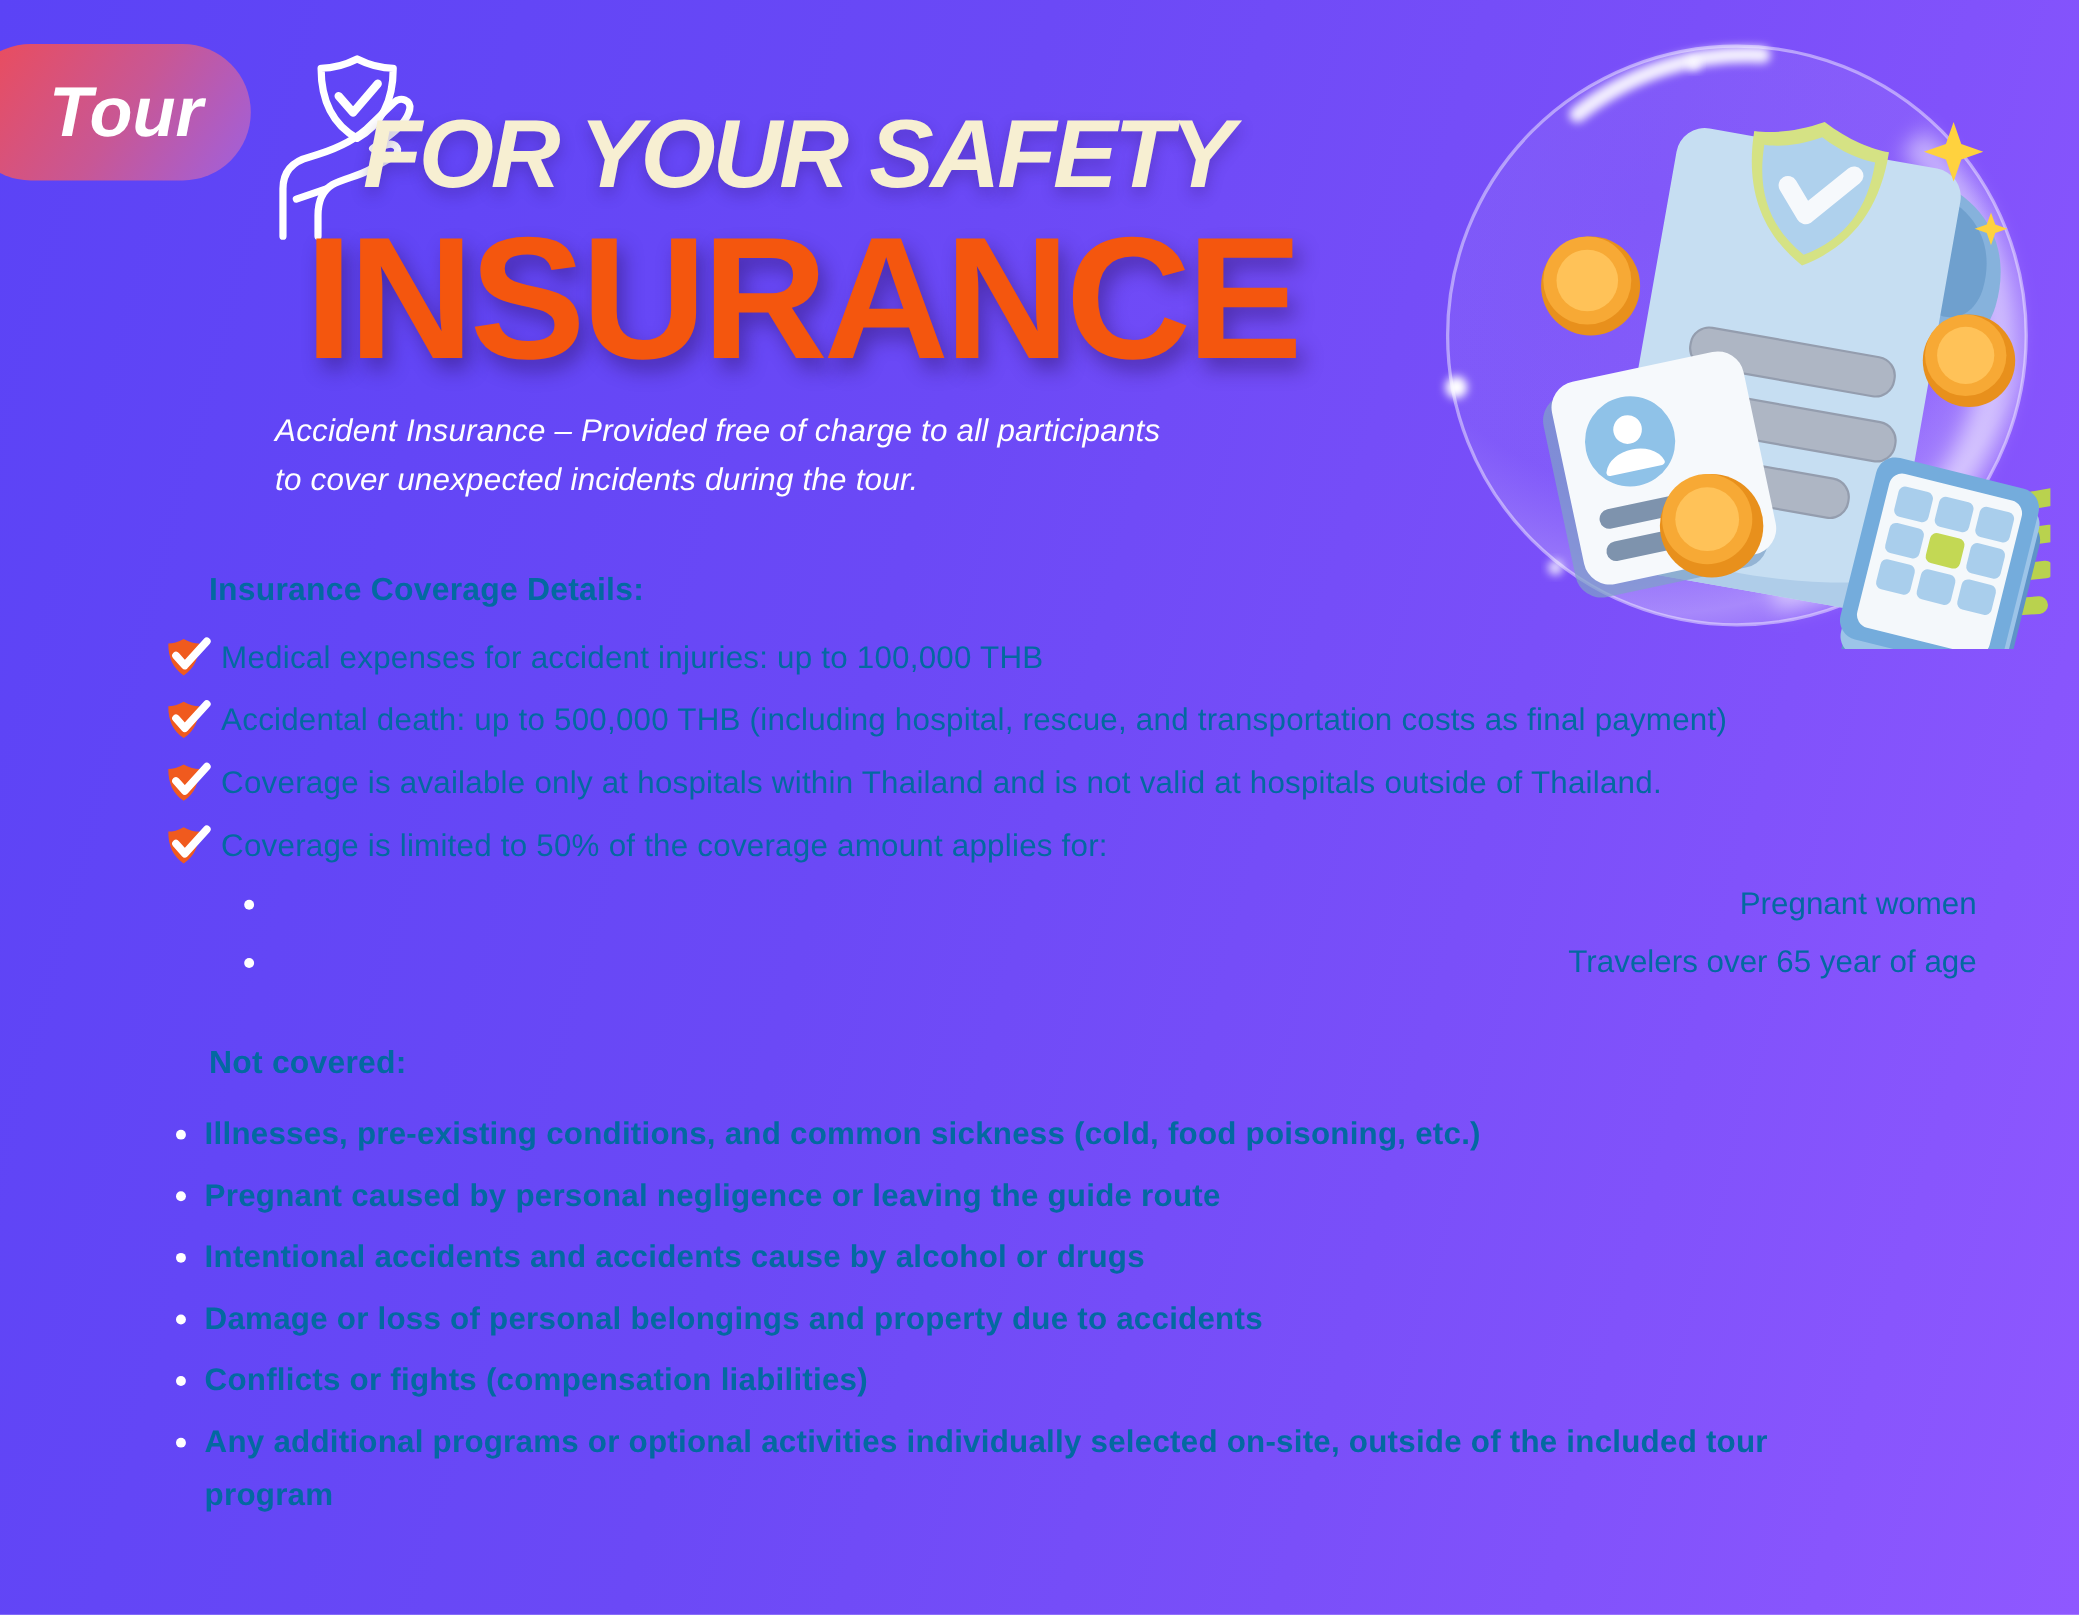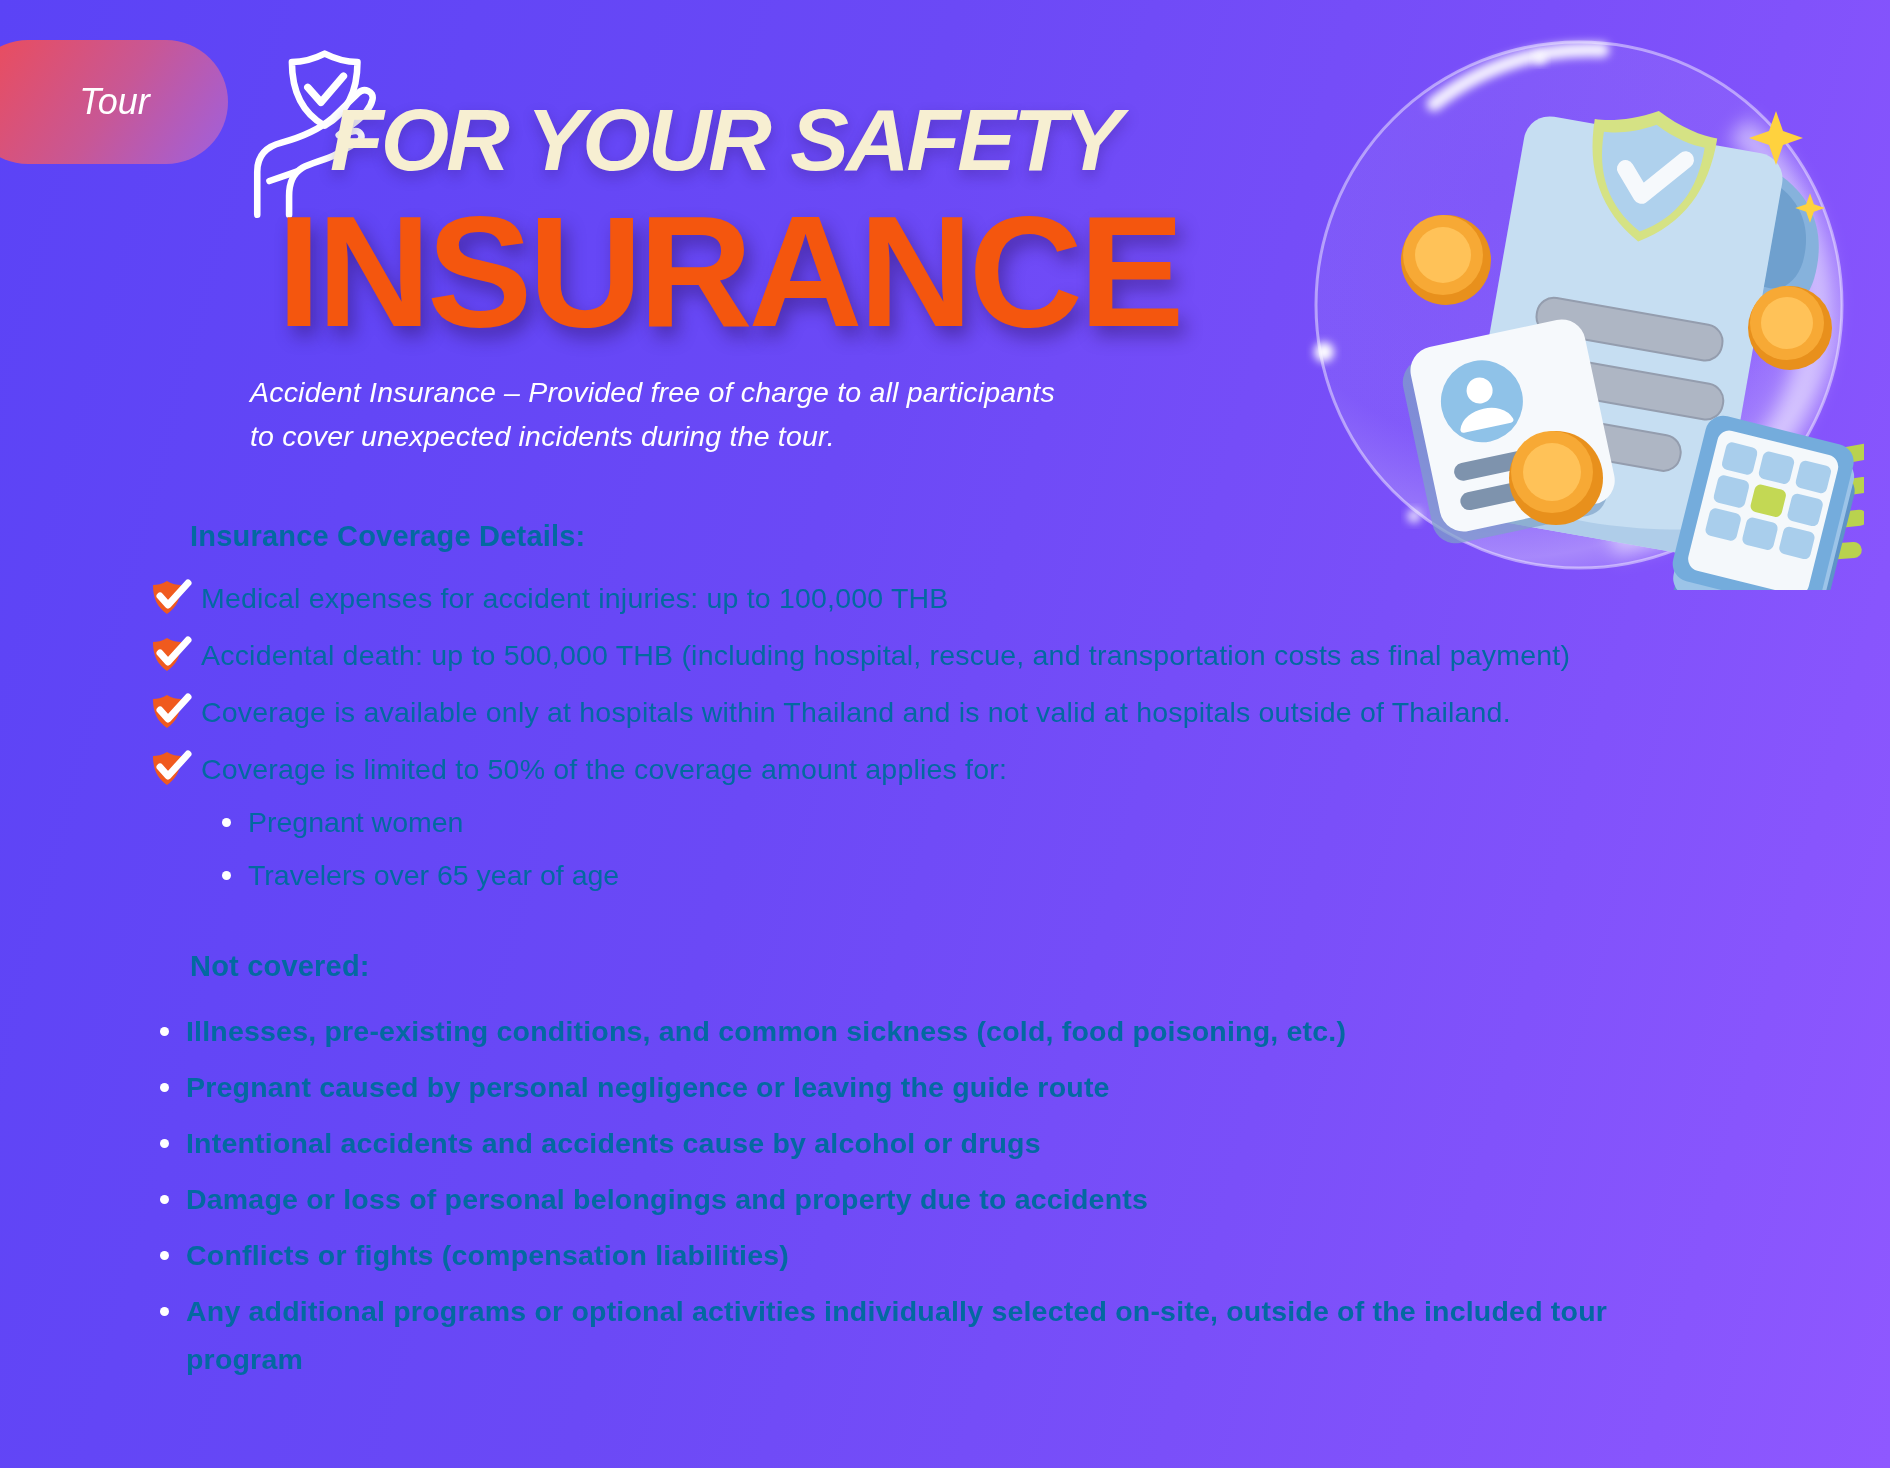--- a/index.html
+++ b/index.html
@@ -6,21 +6,21 @@
   body{
     width:1890px;height:1468px;overflow:hidden;position:relative;
     background:linear-gradient(105deg,#5B43F6 0%,#6B49F6 42%,#7A4FF9 68%,#8F58FF 100%);
     font-family:"Liberation Sans",sans-serif;
   }
   .tour-badge{
     position:absolute;left:-34px;top:40px;width:262px;height:124px;border-radius:62px;
     background:linear-gradient(125deg,#EF4B55 0%,#C85795 55%,#9F60DF 100%);
     display:flex;align-items:center;justify-content:center;padding-left:22px;box-sizing:border-box;
   }
-  .tour-badge span{color:#ffffff;font-size:36px;font-weight:normal;font-style:italic;letter-spacing:0;margin-left:13px;}
+  .tour-badge span{color:#ffffff;font-size:64px;font-weight:bold;font-style:italic;letter-spacing:0;margin-left:13px;}
   .hand-icon{position:absolute;left:246px;top:48px;width:178px;height:178px;}
   .kicker{
     position:absolute;left:330px;top:96px;font-size:88px;font-weight:800;font-style:italic;
     color:#F7EFD2;letter-spacing:-3px;white-space:nowrap;line-height:1;
     text-shadow:0 6px 14px rgba(43,21,104,0.30);
   }
   .title{
     position:absolute;left:240px;top:192px;font-size:158px;font-weight:700;line-height:1;
     color:#F4560E;letter-spacing:-4px;white-space:nowrap;
     text-shadow:6px 10px 18px rgba(40,16,90,0.45);
@@ -29,21 +29,21 @@
   .subtitle{
     position:absolute;left:250px;top:370px;font-size:28.5px;font-style:italic;color:#ffffff;
     line-height:1.55;letter-spacing:0.2px;
   }
   .bubble{position:absolute;left:1294px;top:20px;width:570px;height:570px;}
   .content{position:absolute;left:152px;top:520px;width:1645px;color:#0369a1;}
   .sec-heading{font-size:29px;font-weight:bold;margin:0 0 24px 0;padding-left:38px;letter-spacing:0.2px;}
   .check-item{display:flex;align-items:center;gap:9px;margin-bottom:15px;min-height:42px;font-size:28.5px;letter-spacing:0.2px;text-align:center;}
   .check-item .ic{flex:0 0 40px;width:40px;height:42px;}
   ul{list-style:none;margin:0;padding:0;}
-  .sub-list{margin:10px 0 0 62px;}
+  .sub-list{margin:10px 0 0 62px;text-align:right;}
   .sub-list li{position:relative;padding-left:34px;margin-bottom:19px;font-size:28.5px;line-height:34px;}
   .sub-list li::before{content:"";position:absolute;left:8px;top:13px;width:9px;height:9px;border-radius:50%;background:#ffffff;}
   .nc-heading{margin-top:58px;}
   .nc-list li{position:relative;padding-left:34px;margin-bottom:8px;font-size:28.5px;line-height:48px;max-width:1545px;letter-spacing:0.2px;font-weight:bold;}
   .nc-list li::before{content:"";position:absolute;left:8px;top:20px;width:9px;height:9px;border-radius:50%;background:#ffffff;}
 </style>
 </head>
 <body>
 
 <div class="page">

